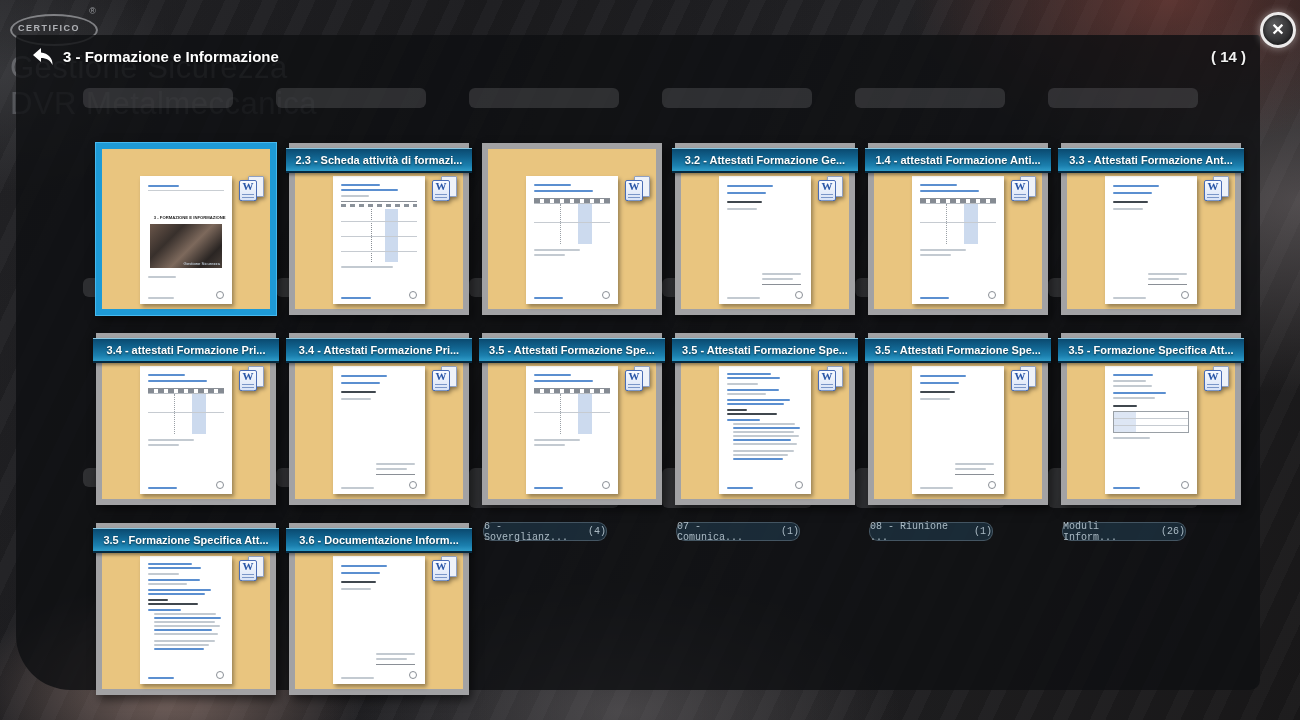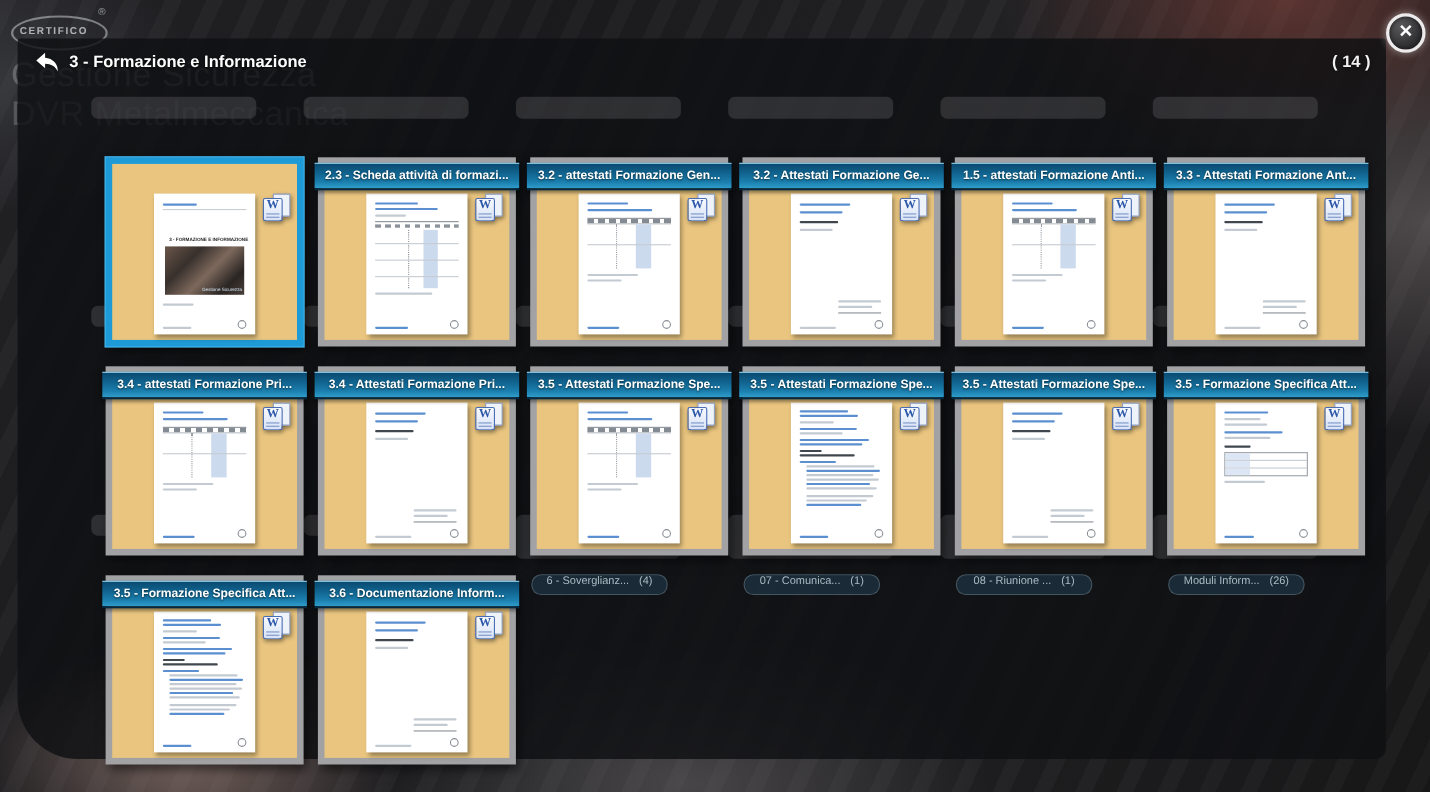--- a/index.html
+++ b/index.html
@@ -39,22 +39,22 @@
     background:radial-gradient(circle at 35% 30%, #5a5a5c, #2c2c2e 70%);
     border:3px solid #eceaea;box-shadow:0 0 8px rgba(255,255,255,.45), inset 0 0 4px rgba(0,0,0,.6);
     color:#fff;font-size:16px;font-weight:bold;line-height:30px;text-align:center;cursor:pointer;z-index:30;
   }
 
   
   .bg-tile{position:absolute;background:rgba(115,115,118,.30);border-radius:6px;z-index:1;}
   .bg-pill{
     position:absolute;height:17px;width:122px;border-radius:9px;z-index:1;
     background:rgba(32,58,76,.62);border:1px solid rgba(145,165,180,.35);
-    display:flex;align-items:flex-start;justify-content:center;gap:9px;
-    font-size:10px;color:rgba(195,210,220,.85);
+    display:flex;align-items:center;justify-content:center;gap:9px;
+    font-size:10px;color:rgba(195,210,220,.85);font-family:Liberation Mono, monospace;
   }
 
   
   .grid{
     position:absolute;left:80px;top:108px;z-index:2;
     display:grid;grid-template-columns:repeat(6,180px);grid-auto-rows:172px;
     column-gap:13px;row-gap:18px;
   }
   .card{position:relative;width:180px;height:172px;background:#a2a2a4;box-shadow:3px 5px 9px rgba(0,0,0,.5);cursor:pointer;}
   .card.selected{background:#1e9ad6;box-shadow:0 0 0 1px #46b9ef,3px 5px 10px rgba(0,0,0,.55);}
@@ -231,21 +231,20 @@
             <span class="wi-w">W</span>
             <i></i>
             <i></i>
             <i></i>
           </div>
     </div>
   </div>
 
   <div class="card">
     <div class="card-body"></div>
-    <div class="card-title">3.2 - attestati Formazione Gen...</div>
     <div class="doc doc-tablehdr">
           <div class="ln b" style="width:40%;margin-top:8px"></div>
           <div class="ln b" style="width:64%;margin-top:4px"></div>
 <div class="thead"></div>
 <div class="tarea">
             <div class="tcol"></div>
             <div class="tvline"></div>
             <div class="fhl" style="top:45%"></div>
           </div>
 <div class="ln lt" style="width:50%;margin-top:5px"></div>
@@ -290,21 +289,21 @@
             <span class="wi-w">W</span>
             <i></i>
             <i></i>
             <i></i>
           </div>
     </div>
   </div>
 
   <div class="card">
     <div class="card-body"></div>
-    <div class="card-title">1.5 - attestati Formazione Anti...</div>
+    <div class="card-title">1.4 - attestati Formazione Anti...</div>
     <div class="doc doc-tablehdr">
           <div class="ln b" style="width:40%;margin-top:8px"></div>
           <div class="ln b" style="width:64%;margin-top:4px"></div>
 <div class="thead"></div>
 <div class="tarea">
             <div class="tcol"></div>
             <div class="tvline"></div>
             <div class="fhl" style="top:45%"></div>
           </div>
 <div class="ln lt" style="width:50%;margin-top:5px"></div>

